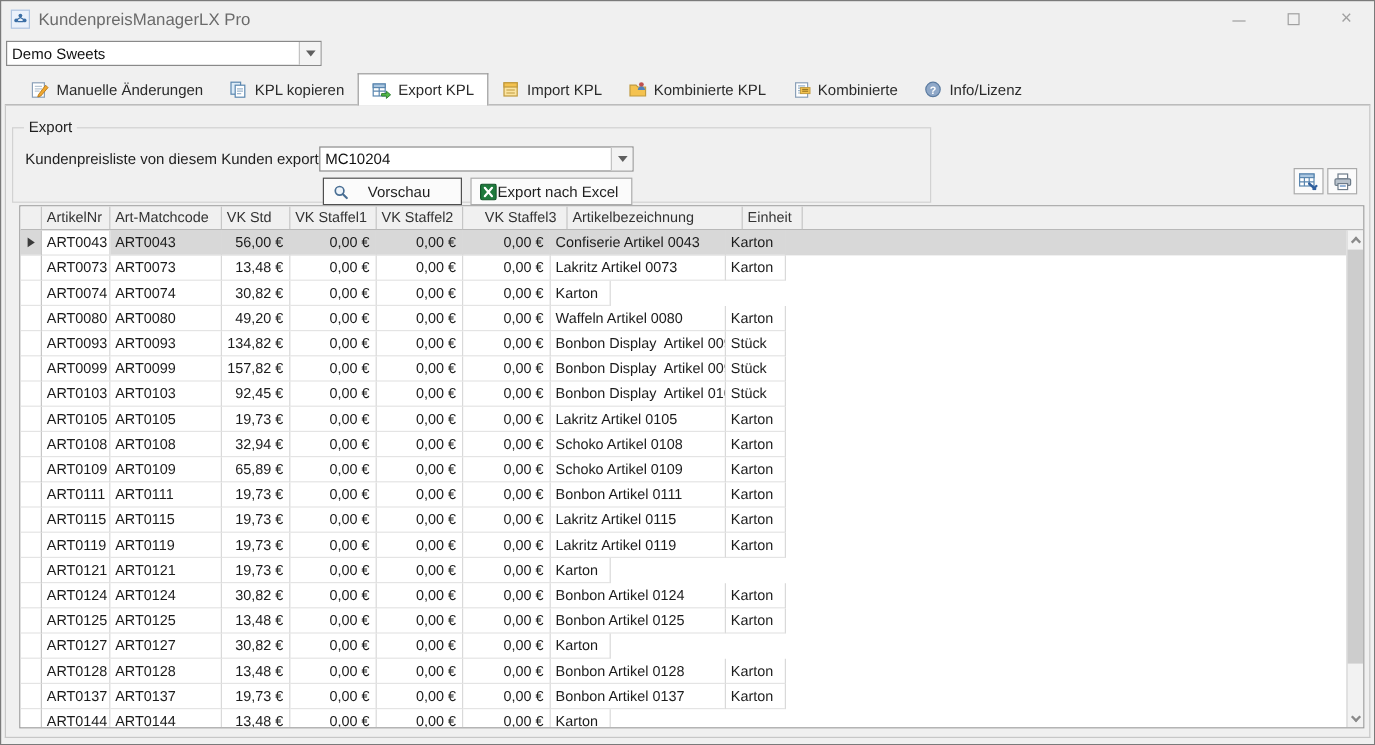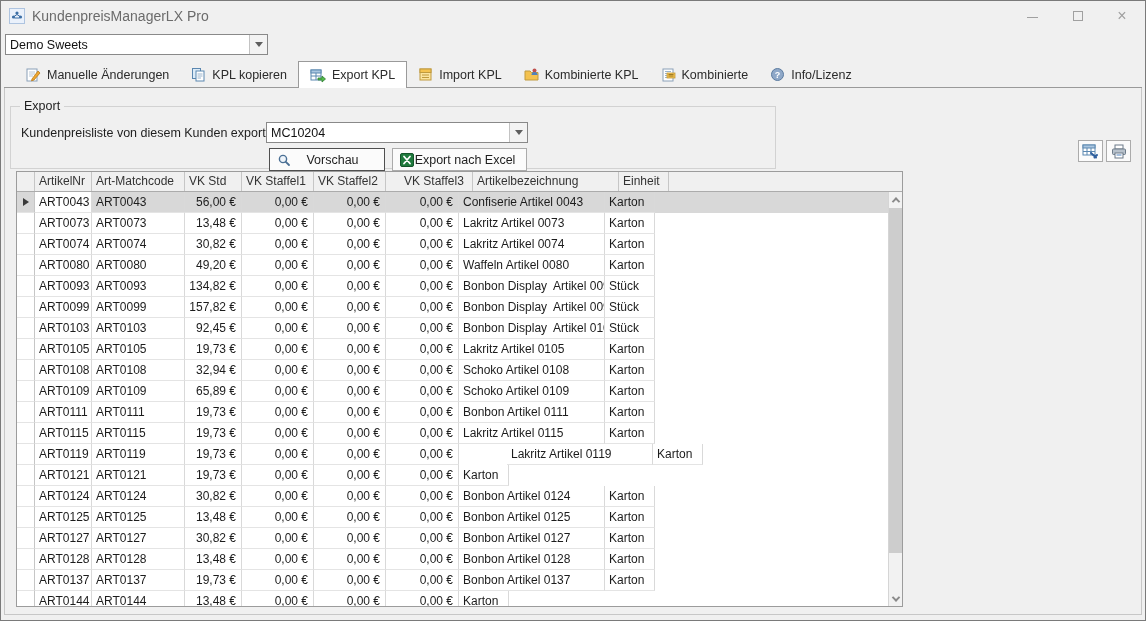--- a/index.html
+++ b/index.html
@@ -44,21 +44,21 @@
   .btn .blabel { flex:1; text-align:center; padding-right:10px; }
   .btn .bicon { margin-left:7px; display:flex; }
   .btn-vorschau { left:258px; top:41px; width:116px; border-color:#4f4f4f; }
   .btn-excel { left:381px; top:41px; width:135px; }
 
   .iconbtn { position:absolute; top:52px; width:25px; height:22px; background:#fbfbfb; border:1px solid #ababab; display:flex; align-items:center; justify-content:center; cursor:default; }
   .iconbtn.grid-settings { left:1073px; }
   .iconbtn.print { left:1101px; }
 
   
-  .gridwrap { position:absolute; left:11px; top:83px; width:887px; height:436px; background:#ffffff; border:1px solid #9c9c9c; overflow:hidden; }
+  .gridwrap { position:absolute; left:11px; top:83px; width:1121px; height:436px; background:#ffffff; border:1px solid #9c9c9c; overflow:hidden; }
   .ghead { position:absolute; left:0; top:0; right:0; height:20px; background:#f0f0f0; border-bottom:1px solid #ababab; display:flex; }
   .ghcell { height:100%; border-right:1px solid #c6c6c6; font-size:12px; color:#333; padding:2px 0 0 4px; white-space:nowrap; overflow:hidden; }
   .ghcell.filler { flex:1; border-right:none; }
   .gbody { position:absolute; left:0; top:20px; right:14px; bottom:0; overflow:hidden; }
   .grow { display:flex; height:21px; background:#ffffff; }
   .grow.selected { background:#d8d8d8; }
   .gcell { height:100%; border-right:1px solid #d9d9d9; border-bottom:1px solid #e4e4e4; font-size:12px; color:#1c1c1c; padding:3px 5px 0 4px; white-space:pre; overflow:hidden; }
   .gcell.right { text-align:right; }
   .grow.selected .gcell.focus { background:#ffffff; }
   .gind { border-right:1px solid #c6c6c6; border-bottom:1px solid #e4e4e4; display:flex; align-items:center; justify-content:center; }
@@ -251,21 +251,20 @@
             <div class="gcell" style="width: 50px;">Karton</div>
           </div>
           <div class="grow">
             <div class="gind" style="width: 18px;"></div>
             <div class="gcell" style="width: 57px;">ART0074</div>
             <div class="gcell" style="width: 93px;">ART0074</div>
             <div class="gcell right" style="width: 57px;">30,82 €</div>
             <div class="gcell right" style="width: 72px;">0,00 €</div>
             <div class="gcell right" style="width: 72px;">0,00 €</div>
             <div class="gcell right" style="width: 73px;">0,00 €</div>
-            <div class="gcell" style="width: 146px;">Lakritz Artikel 0074</div>
             <div class="gcell" style="width: 50px;">Karton</div>
           </div>
           <div class="grow">
             <div class="gind" style="width: 18px;"></div>
             <div class="gcell" style="width: 57px;">ART0080</div>
             <div class="gcell" style="width: 93px;">ART0080</div>
             <div class="gcell right" style="width: 57px;">49,20 €</div>
             <div class="gcell right" style="width: 72px;">0,00 €</div>
             <div class="gcell right" style="width: 72px;">0,00 €</div>
             <div class="gcell right" style="width: 73px;">0,00 €</div>
@@ -361,21 +360,21 @@
             <div class="gcell" style="width: 50px;">Karton</div>
           </div>
           <div class="grow">
             <div class="gind" style="width: 18px;"></div>
             <div class="gcell" style="width: 57px;">ART0119</div>
             <div class="gcell" style="width: 93px;">ART0119</div>
             <div class="gcell right" style="width: 57px;">19,73 €</div>
             <div class="gcell right" style="width: 72px;">0,00 €</div>
             <div class="gcell right" style="width: 72px;">0,00 €</div>
             <div class="gcell right" style="width: 73px;">0,00 €</div>
-            <div class="gcell" style="width: 146px; margin-left: 48px;">Lakritz Artikel 0119</div>
+            <div class="gcell" style="width: 146px;">Lakritz Artikel 0119</div>
             <div class="gcell" style="width: 50px;">Karton</div>
           </div>
           <div class="grow">
             <div class="gind" style="width: 18px;"></div>
             <div class="gcell" style="width: 57px;">ART0121</div>
             <div class="gcell" style="width: 93px;">ART0121</div>
             <div class="gcell right" style="width: 57px;">19,73 €</div>
             <div class="gcell right" style="width: 72px;">0,00 €</div>
             <div class="gcell right" style="width: 72px;">0,00 €</div>
             <div class="gcell right" style="width: 73px;">0,00 €</div>
@@ -404,21 +403,20 @@
             <div class="gcell" style="width: 50px;">Karton</div>
           </div>
           <div class="grow">
             <div class="gind" style="width: 18px;"></div>
             <div class="gcell" style="width: 57px;">ART0127</div>
             <div class="gcell" style="width: 93px;">ART0127</div>
             <div class="gcell right" style="width: 57px;">30,82 €</div>
             <div class="gcell right" style="width: 72px;">0,00 €</div>
             <div class="gcell right" style="width: 72px;">0,00 €</div>
             <div class="gcell right" style="width: 73px;">0,00 €</div>
-            <div class="gcell" style="width: 146px;">Bonbon Artikel 0127</div>
             <div class="gcell" style="width: 50px;">Karton</div>
           </div>
           <div class="grow">
             <div class="gind" style="width: 18px;"></div>
             <div class="gcell" style="width: 57px;">ART0128</div>
             <div class="gcell" style="width: 93px;">ART0128</div>
             <div class="gcell right" style="width: 57px;">13,48 €</div>
             <div class="gcell right" style="width: 72px;">0,00 €</div>
             <div class="gcell right" style="width: 72px;">0,00 €</div>
             <div class="gcell right" style="width: 73px;">0,00 €</div>

